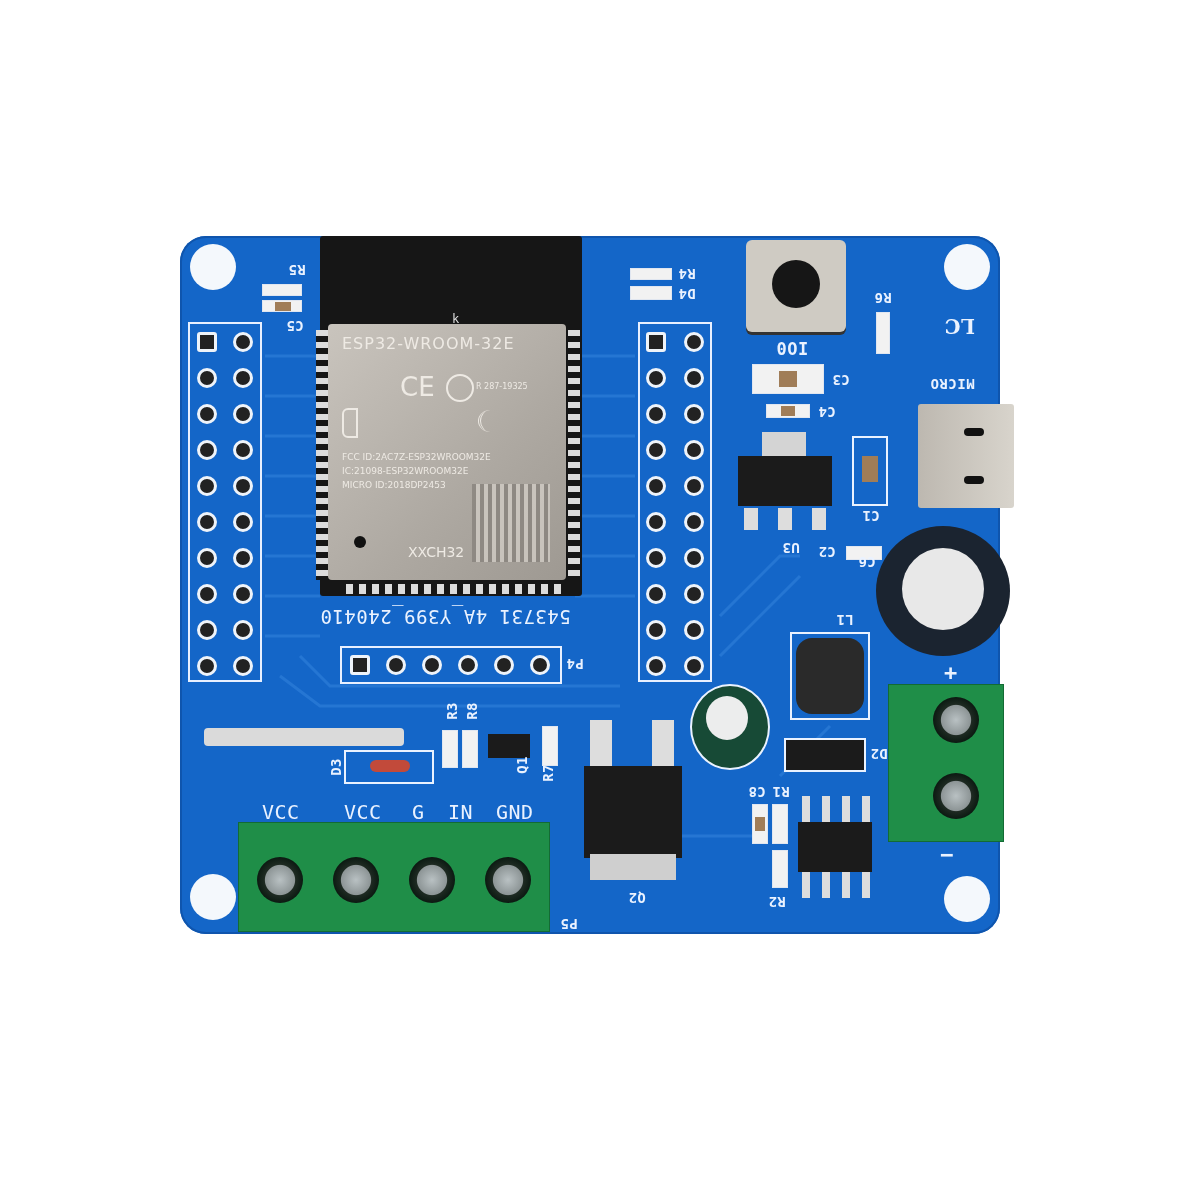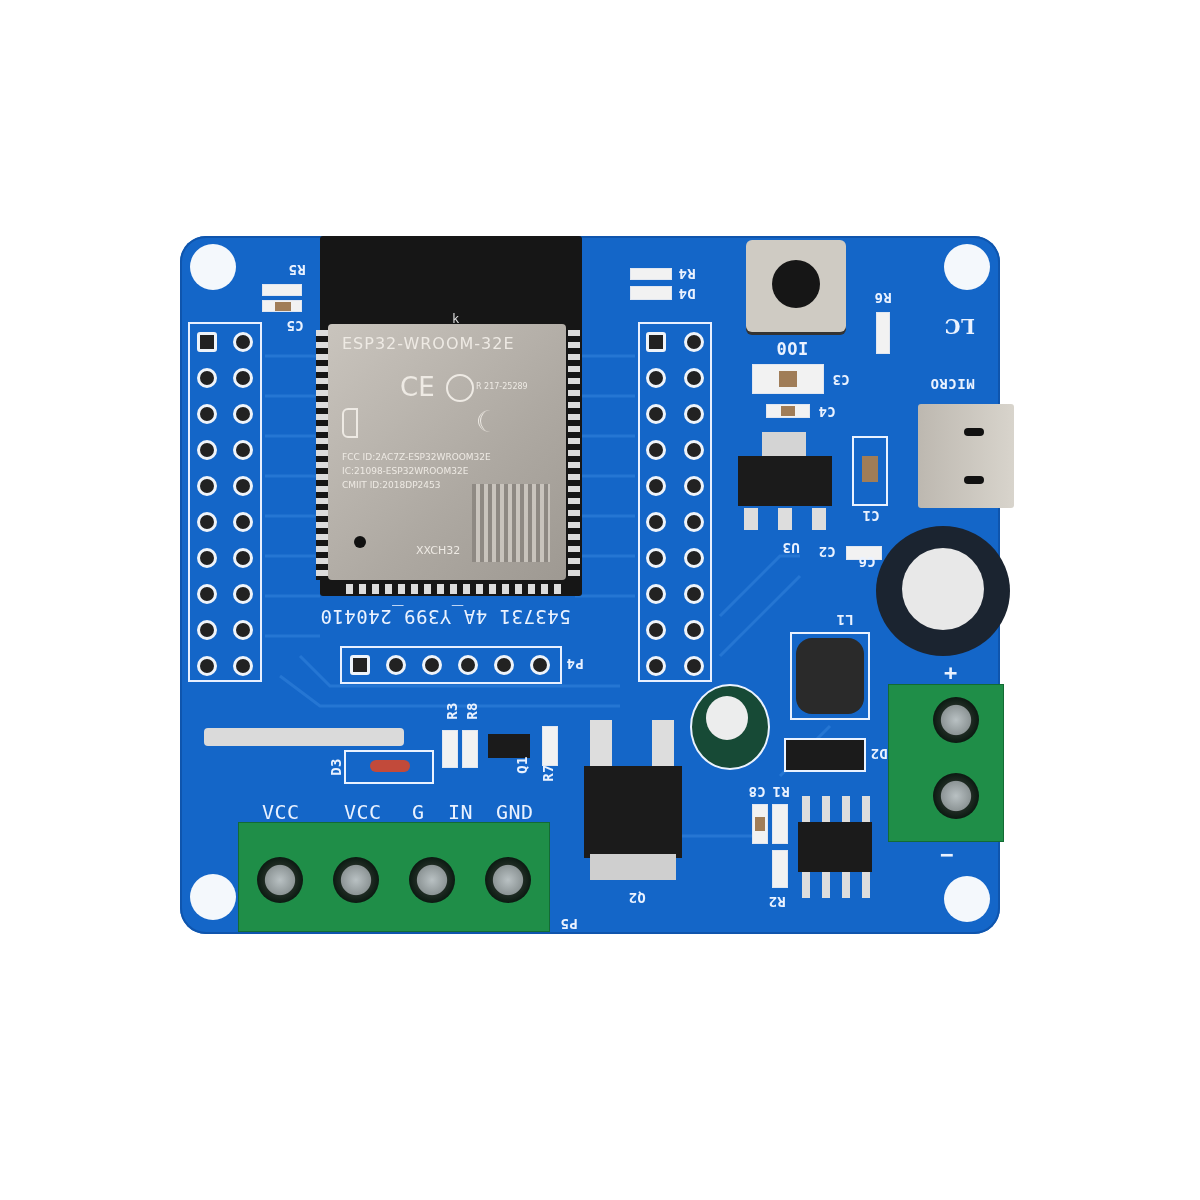--- a/index.html
+++ b/index.html
@@ -59,29 +59,29 @@
       <path d="M600 540 L650 490"></path>
   </g>
 </svg>
 
 <div class="abs module-shield"></div>
 <div class="abs" style="left:452px;top:312px;color:#ddd;font-size:12px">k</div>
 <div class="abs module-can">
   <div class="abs can-text" style="left:14px;top:10px;font-size:16px;letter-spacing:1px">ESP32-WROOM-32E</div>
   <div class="abs can-text" style="left:72px;top:48px;font-size:26px">CE</div>
   <div class="abs" style="left:118px;top:50px;width:24px;height:24px;border:2px solid #eeeae4;border-radius:50%"></div>
-  <div class="abs can-text" style="left:148px;top:58px;font-size:8px">R 217-25289</div>
+  <div class="abs can-text" style="left:148px;top:58px;font-size:8px">R 287-19325</div>
   <div class="abs" style="left:14px;top:84px;width:12px;height:26px;border:2px solid #eeeae4;border-radius:6px 0 0 6px"></div>
   <div class="abs" style="left:150px;top:86px;width:22px;height:22px;border-left:3px double #eeeae4;border-radius:50%"></div>
   <div class="abs can-text" style="left:14px;top:128px;font-size:9px">FCC ID:2AC7Z-ESP32WROOM32E</div>
   <div class="abs can-text" style="left:14px;top:142px;font-size:9px">IC:21098-ESP32WROOM32E</div>
-  <div class="abs can-text" style="left:14px;top:156px;font-size:9px">CMIIT ID:2018DP2453</div>
+  <div class="abs can-text" style="left:14px;top:156px;font-size:9px">MICRO ID:2018DP2453</div>
   <div class="abs" style="left:144px;top:160px;width:78px;height:78px;background:repeating-linear-gradient(90deg,#8a857f 0 4px,#cfcac3 4px 8px),#bbb;opacity:0.85"></div>
   <div class="abs" style="left:26px;top:212px;width:12px;height:12px;background:#111;border-radius:50%"></div>
-  <div class="abs can-text" style="left:88px;top:220px;font-size:11px">XXCH32</div>
+  <div class="abs can-text" style="left:80px;top:220px;font-size:14px">XXCH32</div>
 </div>
 
 <div class="abs" style="left:316px;top:330px;width:12px;height:250px;background:repeating-linear-gradient(180deg,#dcdcdc 0 6px,#161616 6px 12px)"></div>
 <div class="abs" style="left:568px;top:330px;width:12px;height:250px;background:repeating-linear-gradient(180deg,#dcdcdc 0 6px,#161616 6px 12px)"></div>
 <div class="abs" style="left:346px;top:584px;width:220px;height:10px;background:repeating-linear-gradient(90deg,#dcdcdc 0 7px,#161616 7px 13px)"></div>
 
 <div class="abs silk rot" style="left:320px;top:606px;font-size:19px;font-weight:normal">543731 4A_Y399_240410</div>
 
 <div class="abs hdr" style="left:188px;top:322px;width:74px;height:360px"></div>
 <div class="abs" style="left:197px;top:332px;display:grid;grid-template-columns:20px 20px;column-gap:16px;row-gap:16px">

